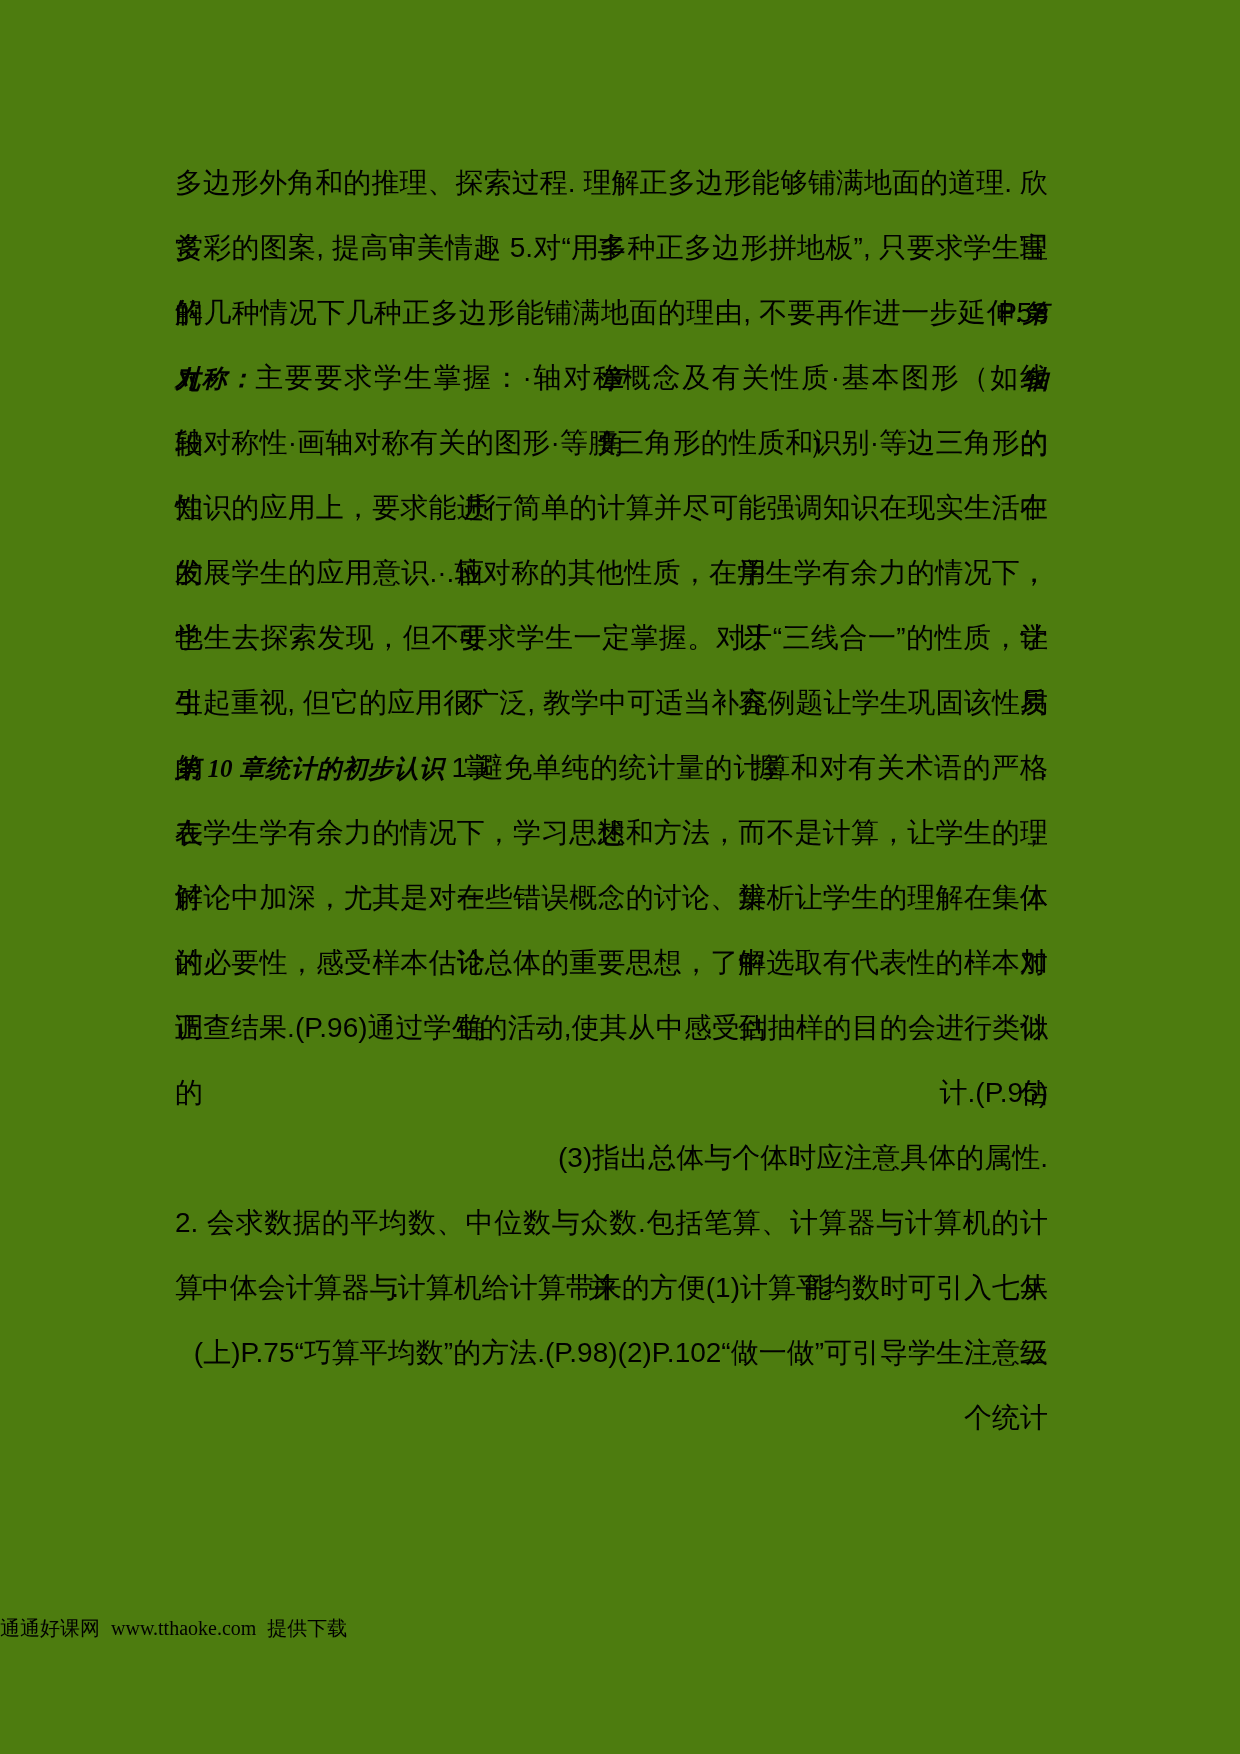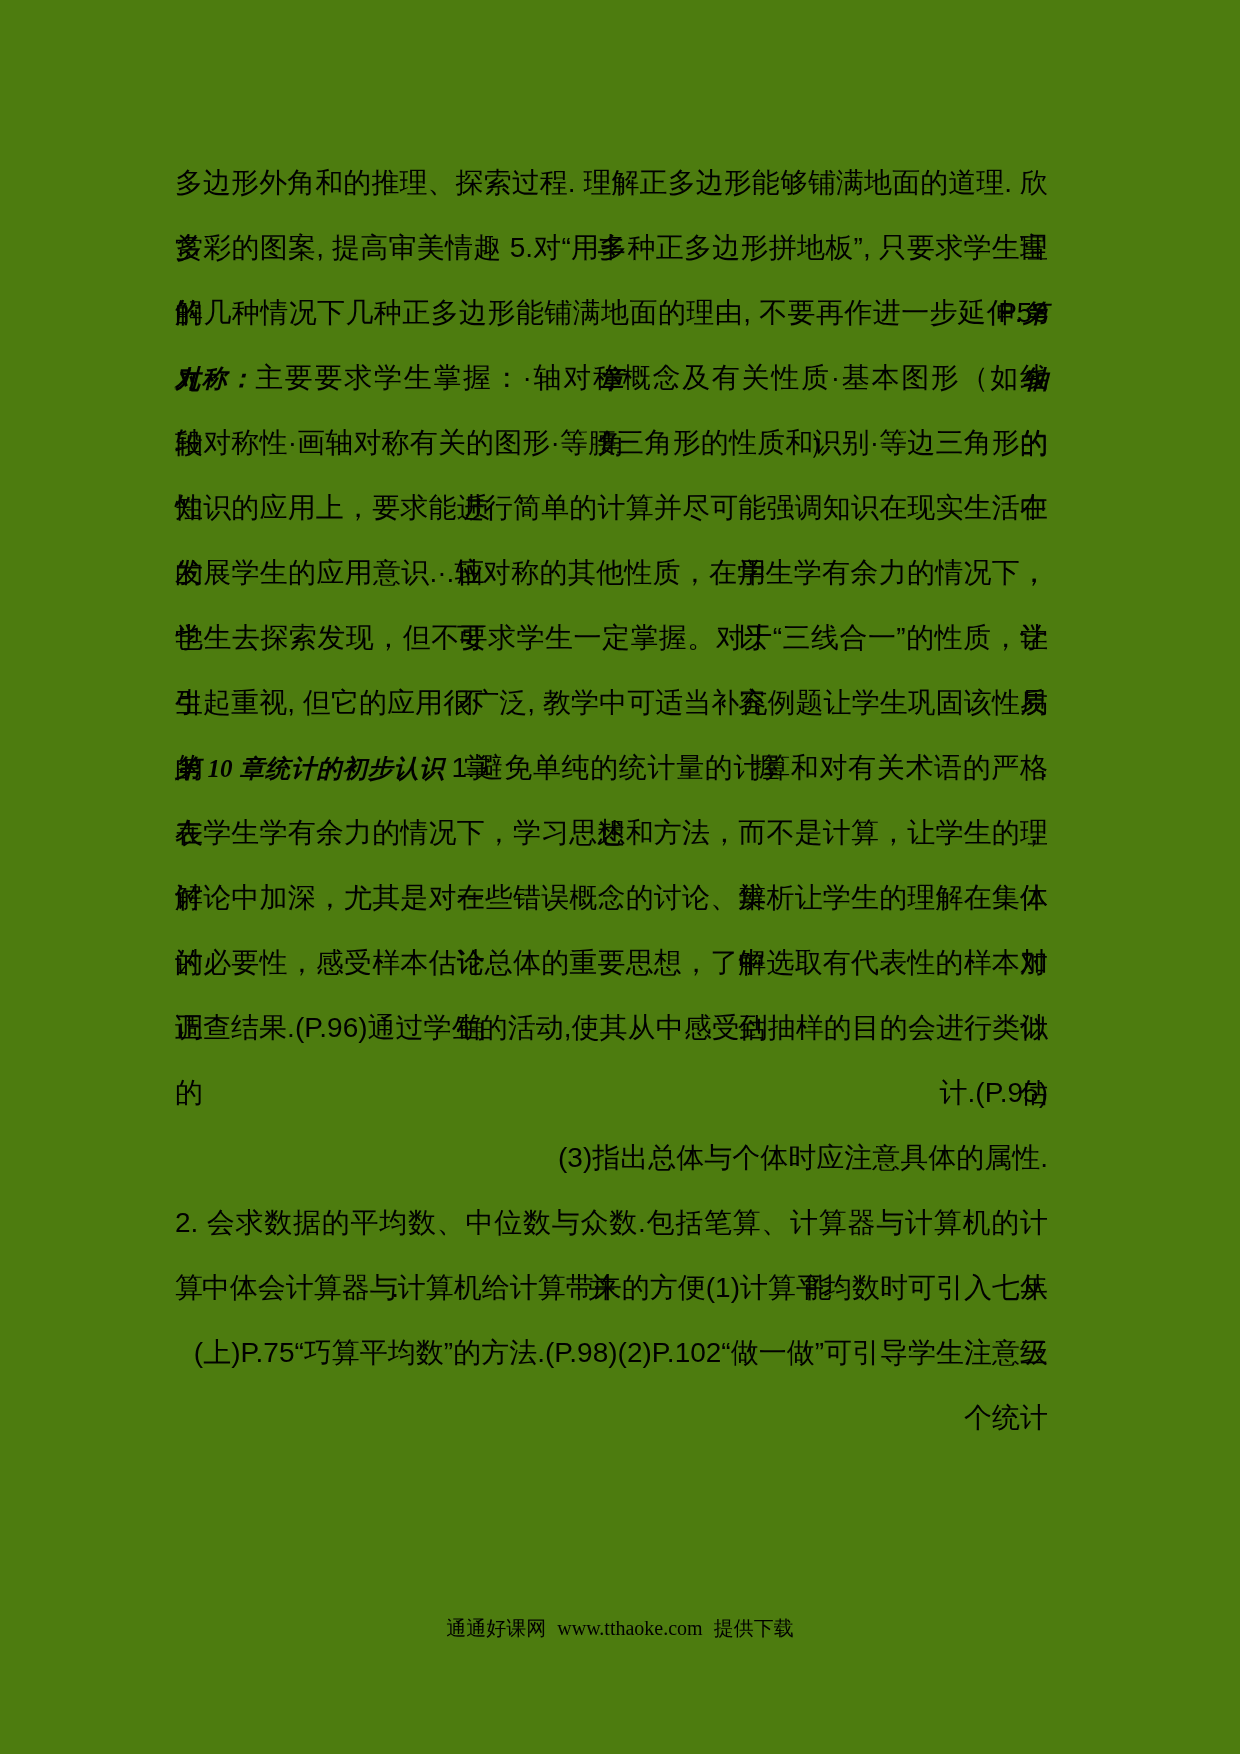--- a/index.html
+++ b/index.html
@@ -36,21 +36,21 @@
     font-family: "Liberation Serif", serif;
     font-style: italic;
     font-weight: bold;
     font-size: 25px;
   }
   .footer {
     position: absolute;
     left: 0;
     right: 0;
     top: 1615px;
-    text-align: center;
+    text-align: left;
     font-size: 20px;
     word-spacing: 6px;
     color: #000000;
     font-family: "Liberation Serif", serif;
   }
 </style>
 </head>
 <body>
 
 <div class="page">

